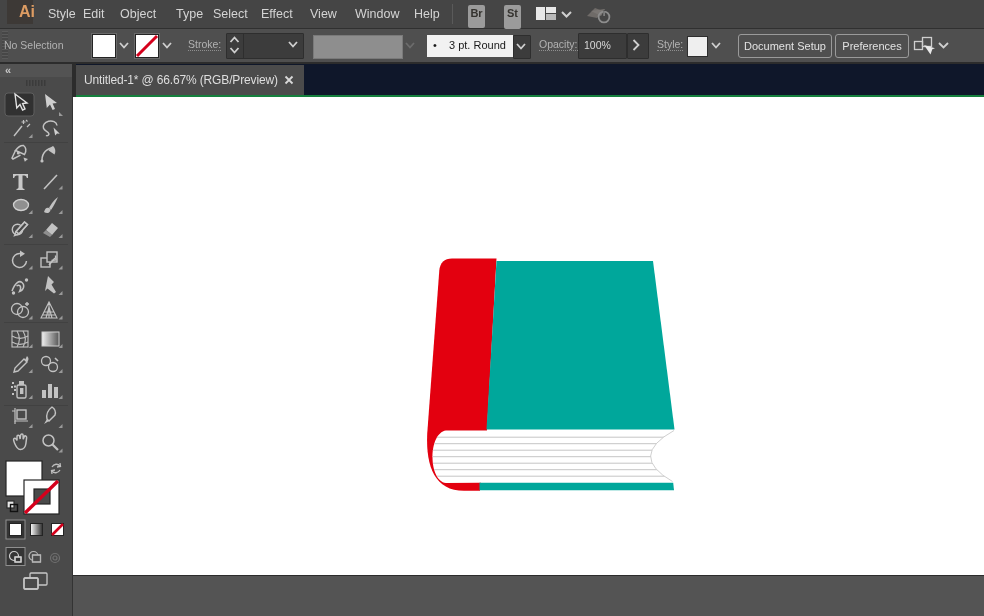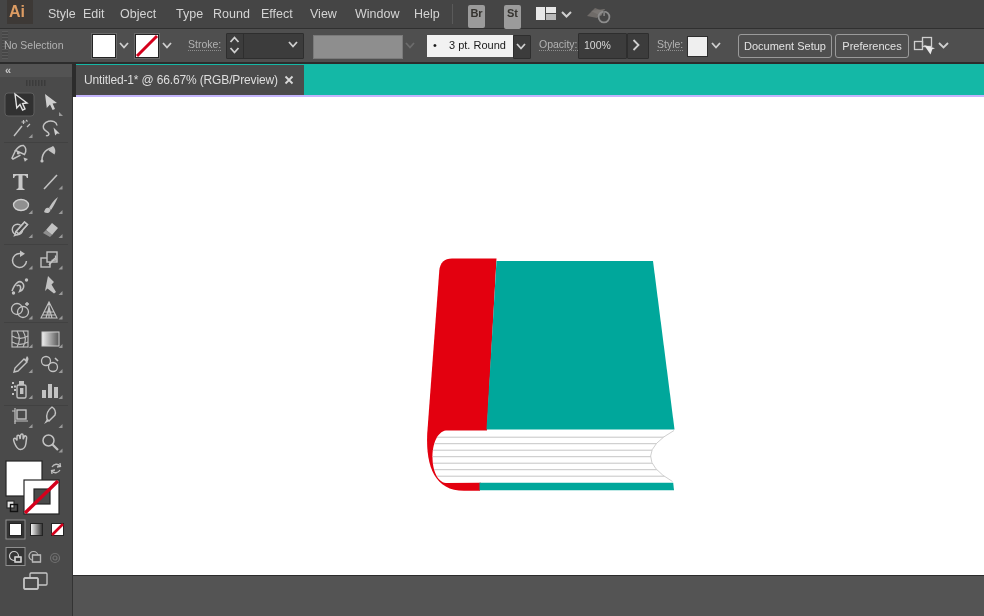--- a/index.html
+++ b/index.html
@@ -2,44 +2,44 @@
 <html><head>
 <meta charset="utf-8">
 <style>
   html,body{margin:0;padding:0;}
   body{width:984px;height:616px;position:relative;overflow:hidden;
        font-family:"Liberation Sans",sans-serif;background:#fff;}
   .abs{position:absolute;}
   #menubar{left:0;top:0;width:984px;height:28px;background:#454545;border-bottom:1px solid #303030;}
   .menu{position:absolute;top:0;height:28px;line-height:28px;color:#d4d4d4;font-size:12.5px;}
   #controlbar{left:0;top:29px;width:984px;height:33px;background:#4f4f4f;border-bottom:2px solid #2c2c2c;}
-  #tabbar{left:0;top:64px;width:984px;height:31px;background:#14b8a6;border-bottom:2px solid #c4b5fd;}
+  #tabbar{left:0;top:64px;width:984px;height:31px;background:#0f172a;border-bottom:2px solid #15803d;}
   #tab{position:absolute;left:76px;top:1px;width:228px;height:30px;background:#4b4b4b;
        color:#dedede;font-size:12px;line-height:30px;}
   #canvas{left:73px;top:97px;width:911px;height:478px;background:#ffffff;}
   #bottombar{left:73px;top:575px;width:911px;height:41px;background:#545454;border-top:1px solid #2c2c2c;}
   #toolbar{left:0;top:64px;width:72px;height:552px;background:#4a4a4a;}
   #toolnotch{left:72px;top:64px;width:4px;height:33px;background:#2c2c2c;}
   #tooledge{left:72px;top:97px;width:1px;height:519px;background:#333333;}
   .lbl{color:#b2b2b2;font-size:10.5px;border-bottom:1px dotted #8f8f8f;padding-bottom:0px;}
   .darkbox{background:#3c3c3c;border:1px solid #2e2e2e;border-radius:1px;}
   .btn{position:absolute;top:5px;height:22px;border:1px solid #9a9a9a;border-radius:3px;
        color:#e2e2e2;font-size:11px;text-align:center;line-height:22px;}
 </style>
 </head>
 <body>
 
 <div id="menubar" class="abs">
   <div class="abs" style="left:7px;top:0;width:26px;height:24px;background:#3d3936;"></div>
-  <div class="abs" style="left:9px;top:3px;color:#dd9c63;font-size:16px;font-weight:bold;">Ai</div>
+  <div class="abs" style="left:19px;top:3px;color:#dd9c63;font-size:16px;font-weight:bold;">Ai</div>
   <div class="menu" style="left:48px;">Style</div>
   <div class="menu" style="left:83px;">Edit</div>
   <div class="menu" style="left:120px;">Object</div>
   <div class="menu" style="left:176px;">Type</div>
-  <div class="menu" style="left:213px;">Round</div>
+  <div class="menu" style="left:213px;">Select</div>
   <div class="menu" style="left:261px;">Effect</div>
   <div class="menu" style="left:310px;">View</div>
   <div class="menu" style="left:355px;">Window</div>
   <div class="menu" style="left:414px;">Help</div>
   <div class="abs" style="left:452px;top:4px;width:1px;height:20px;background:#5a5a5a;"></div>
   <div class="abs" style="left:468px;top:5px;width:17px;height:23px;background:#9b9b9b;border-radius:2px;
        color:#35332f;font-size:11px;font-weight:bold;text-align:center;line-height:17px;">Br</div>
   <div class="abs" style="left:504px;top:5px;width:17px;height:24px;background:#9b9b9b;border-radius:2px;
        color:#35332f;font-size:11px;font-weight:bold;text-align:center;line-height:17px;">St</div>
 

